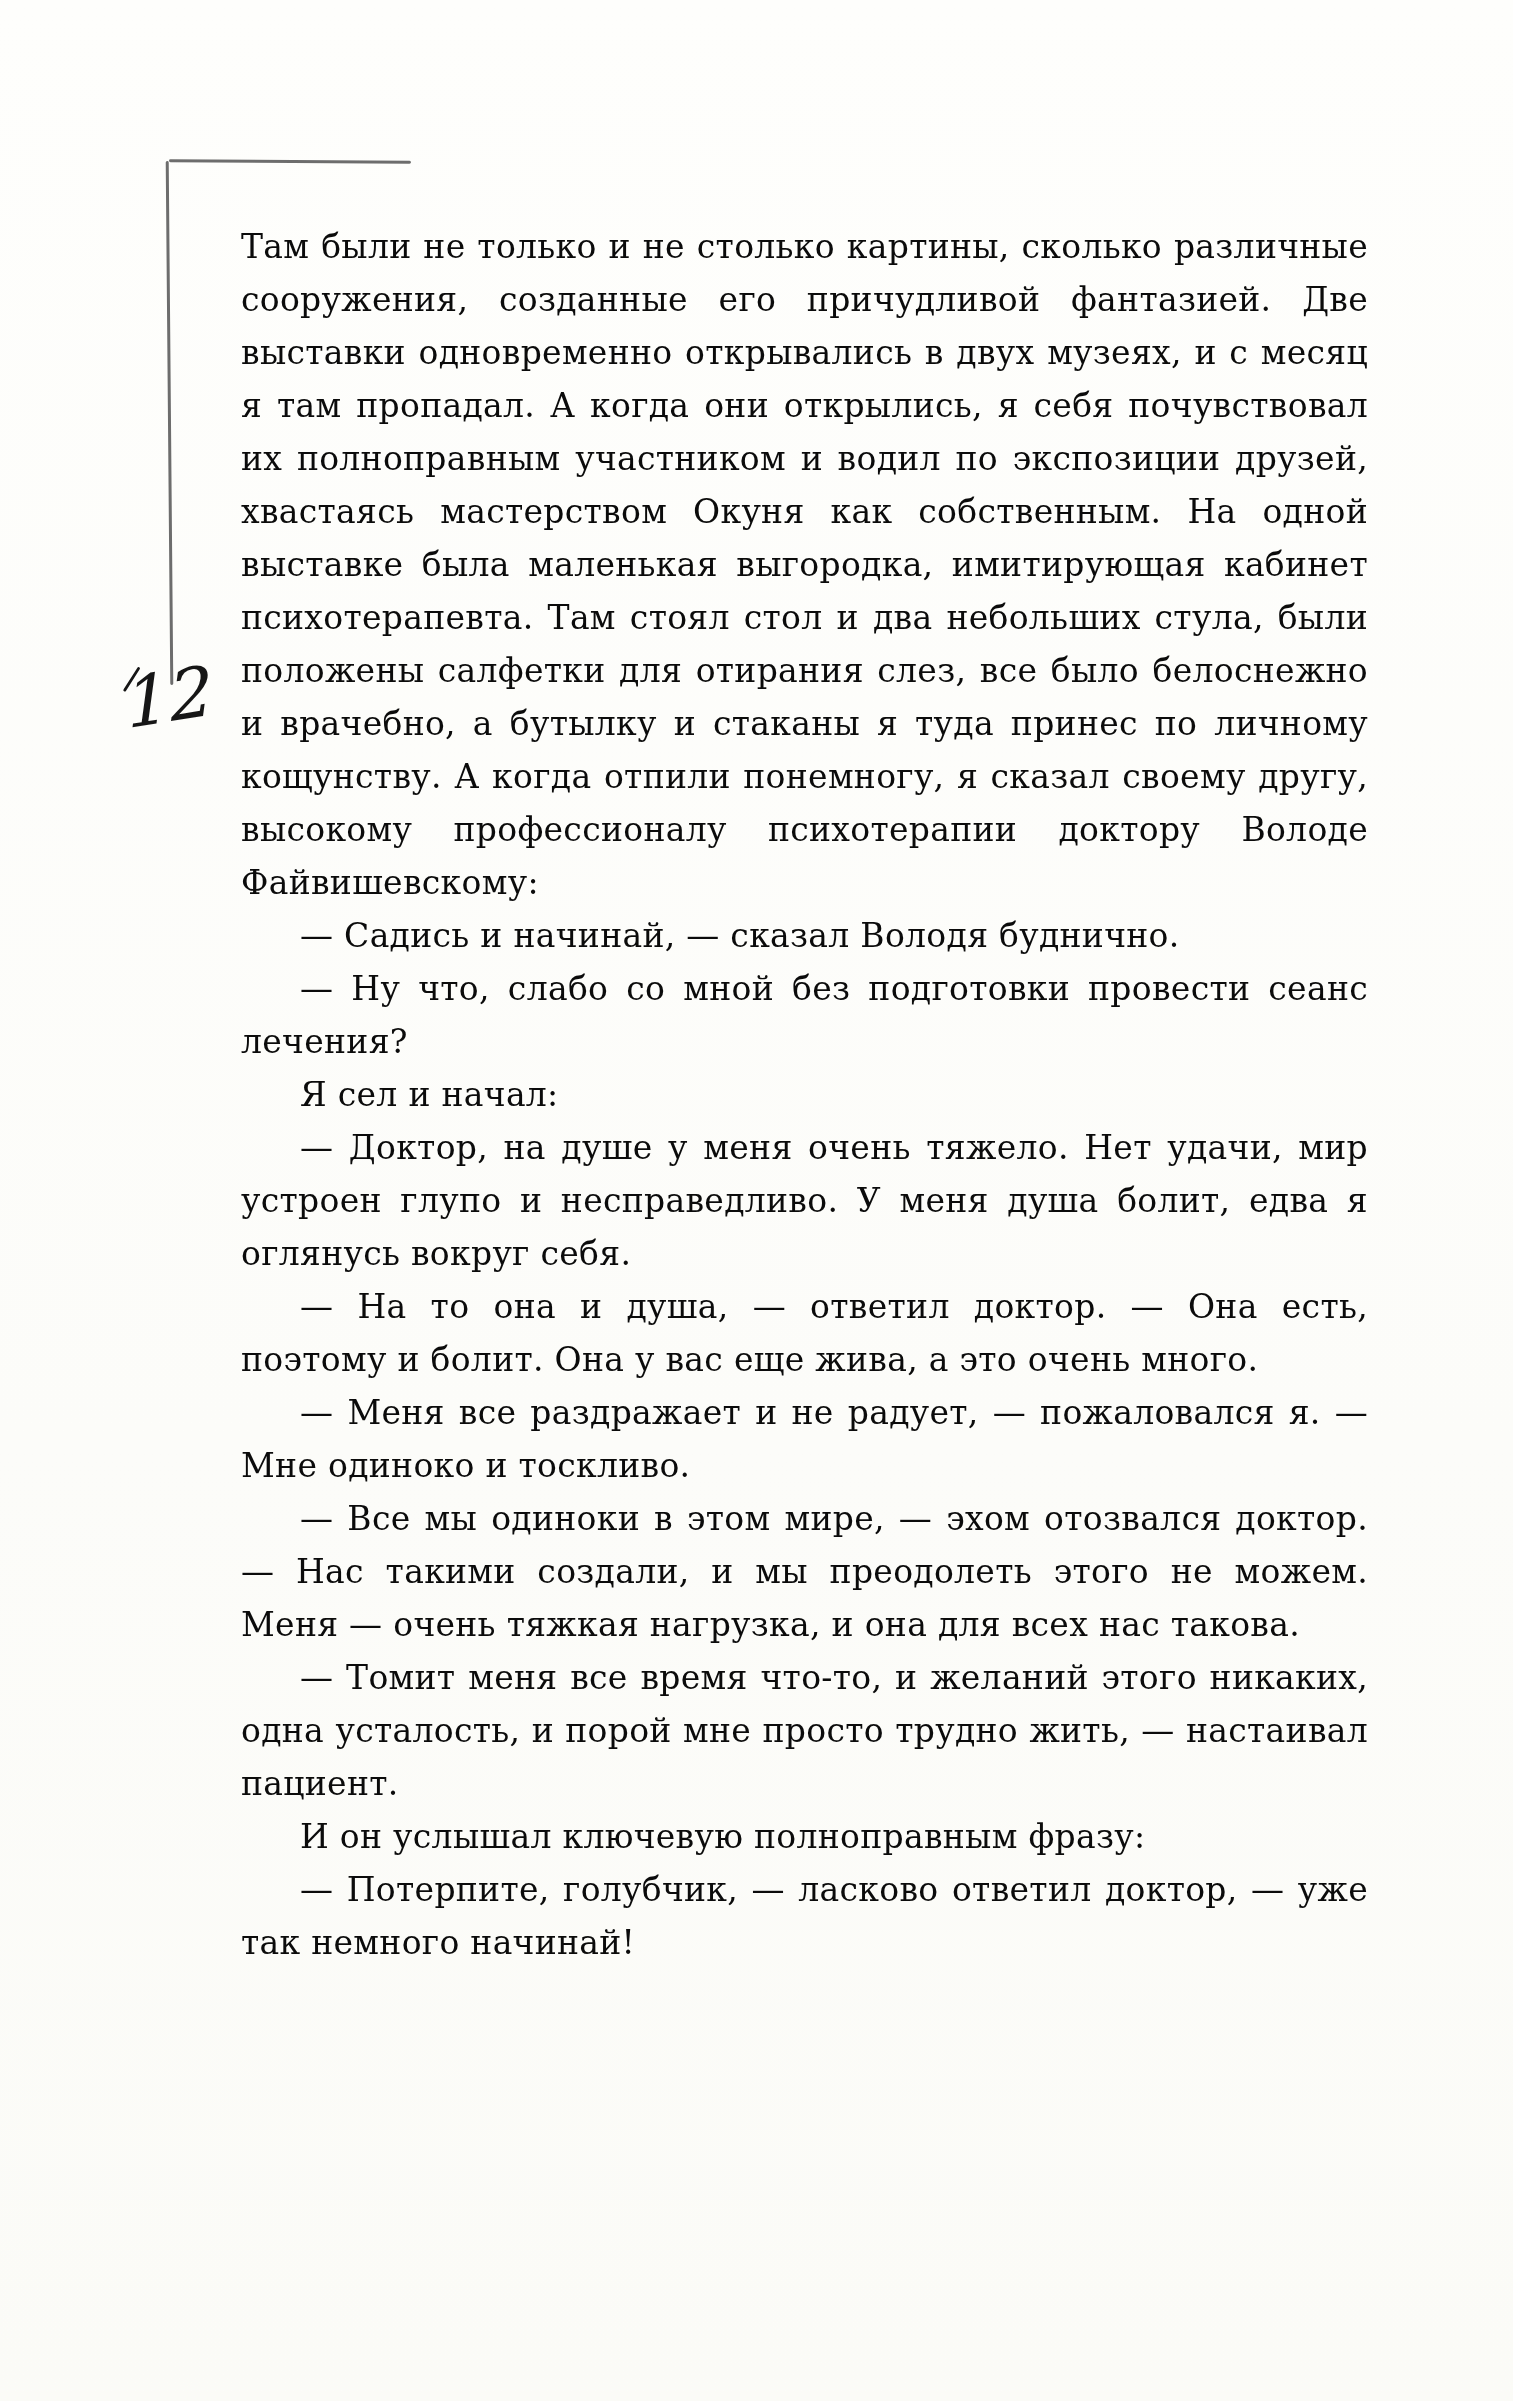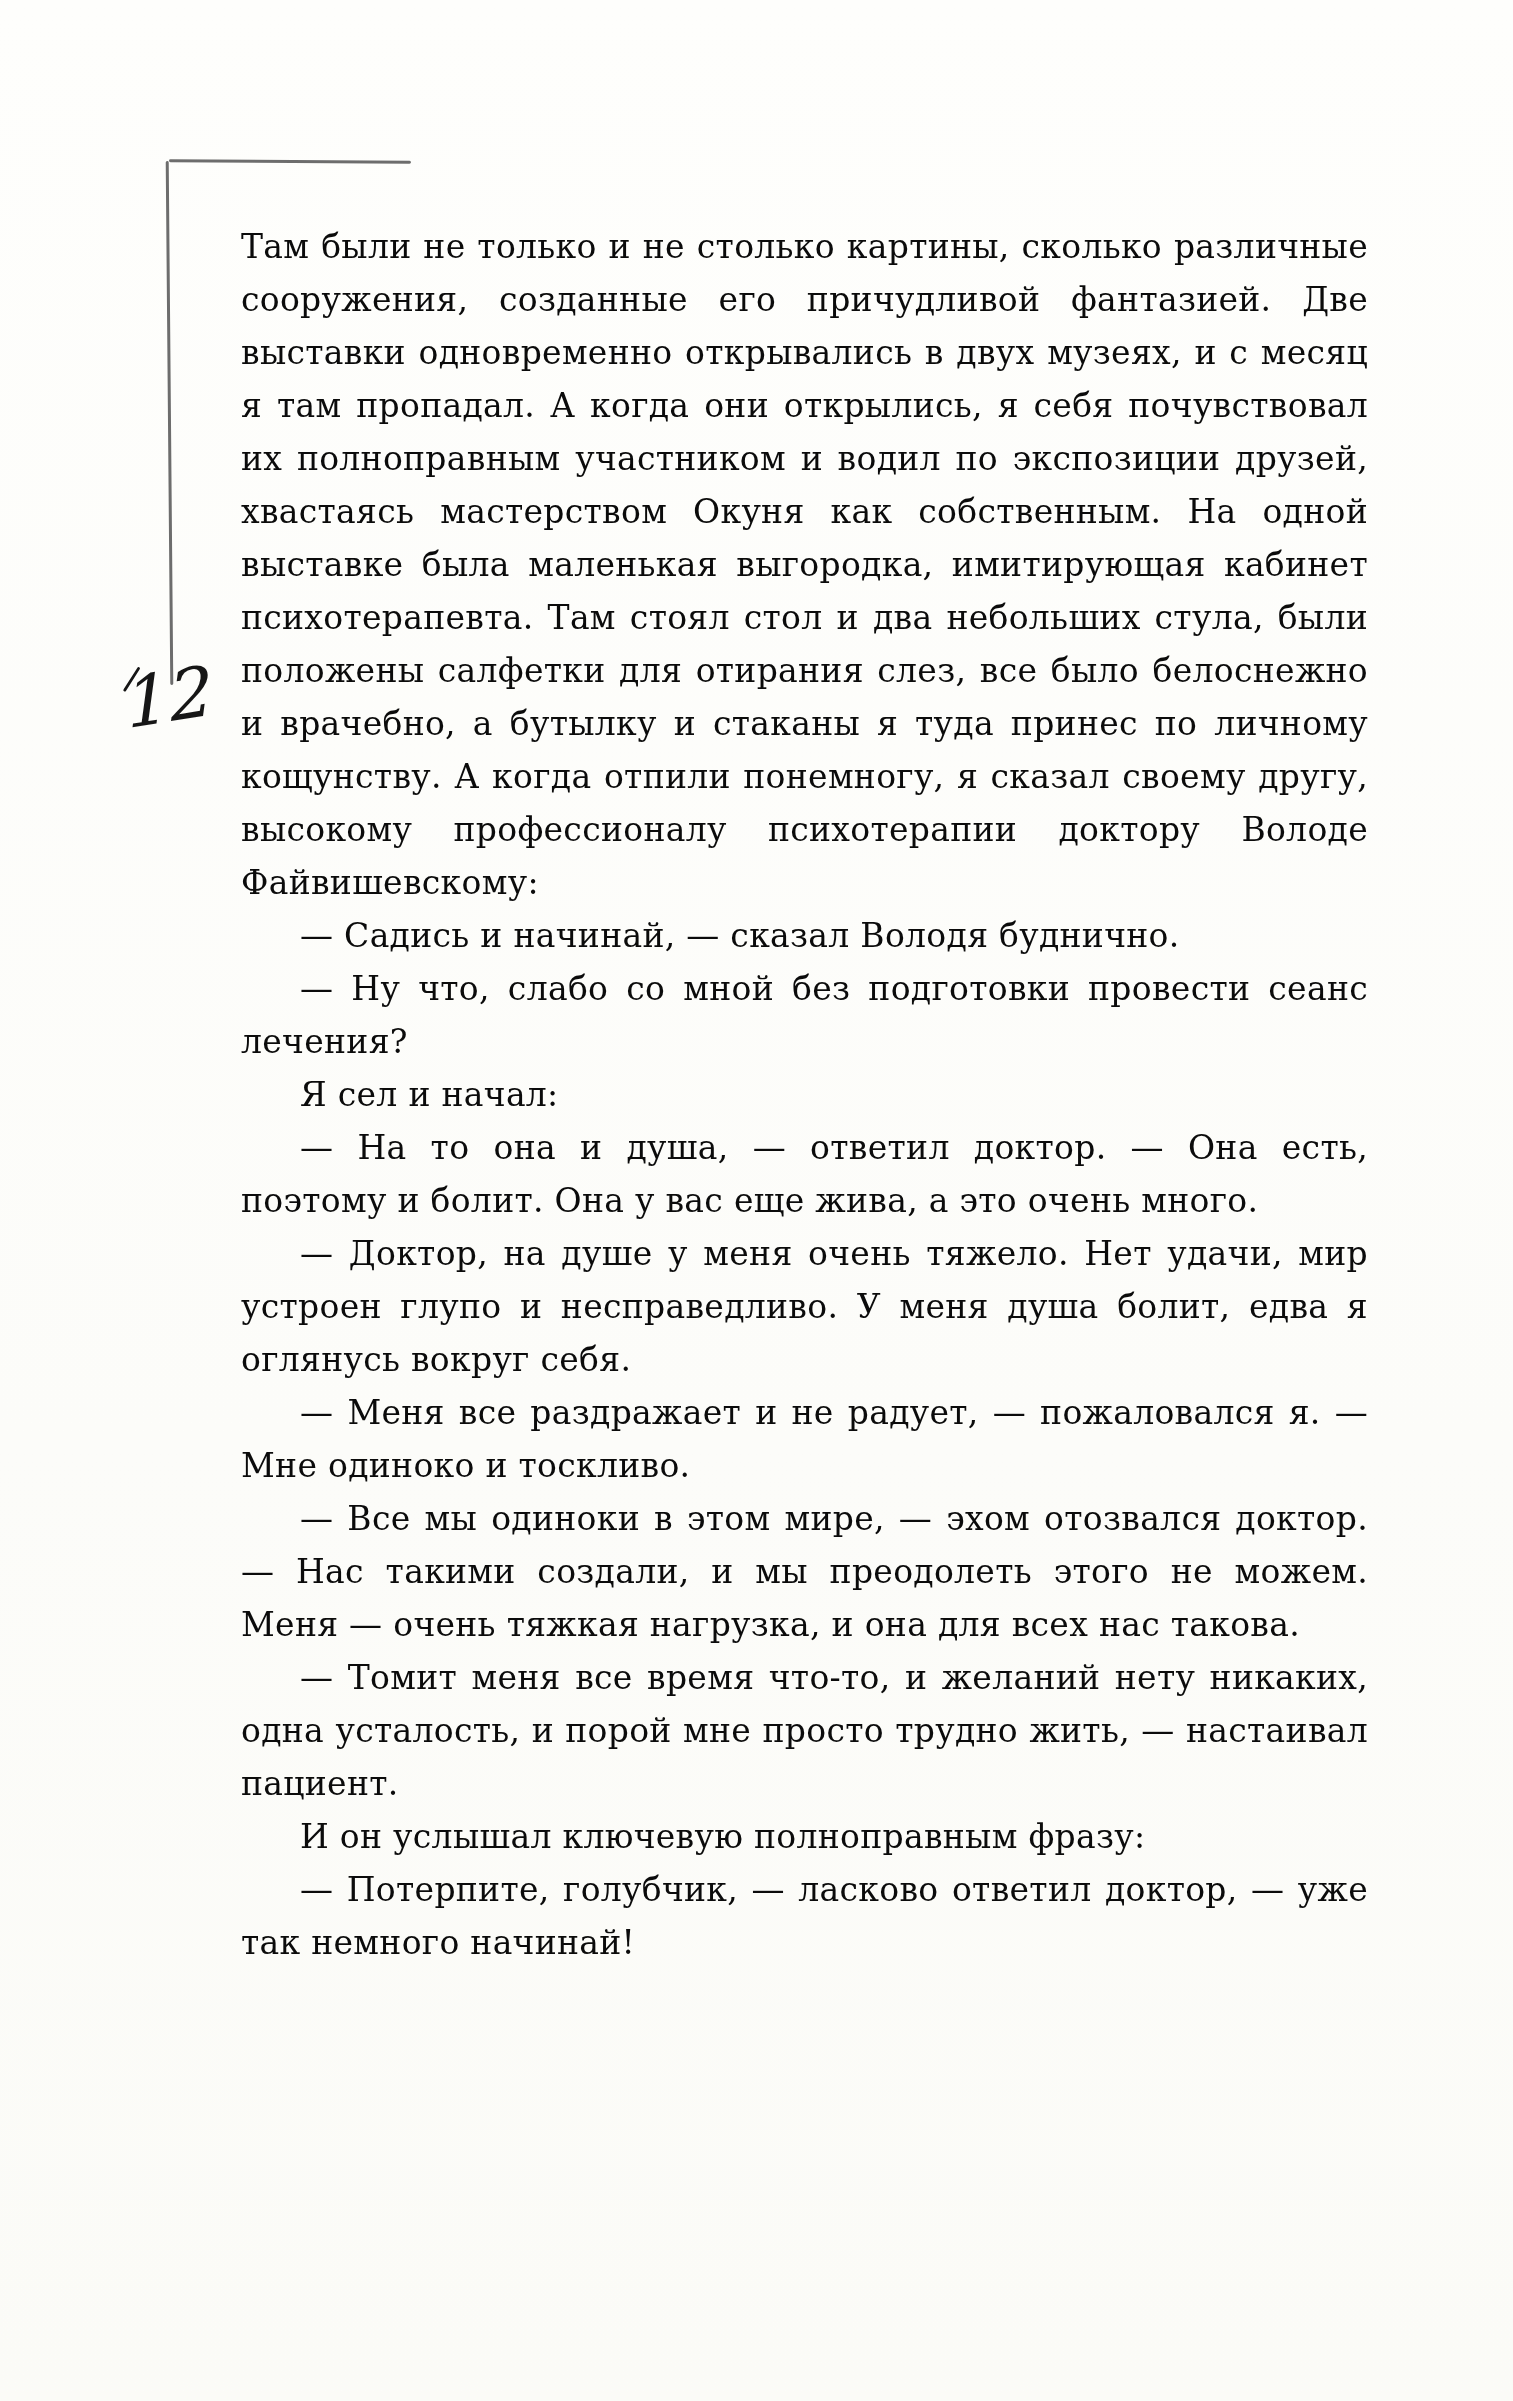--- a/index.html
+++ b/index.html
@@ -90,23 +90,23 @@
   <div class="pencil-mark-h"></div>
   <div class="pencil-mark-v"></div>
 
   <div class="margin-note">12</div>
 
   <div class="page-text">
       <p>Там были не только и не столько картины, сколько различные сооружения, созданные его причудливой фантазией. Две выставки одновременно открывались в двух музеях, и с месяц я там пропадал. А когда они открылись, я себя почувствовал их полноправным участником и водил по экспозиции друзей, хвастаясь мастерством Окуня как собственным. На одной выставке была маленькая выгородка, имитирующая кабинет психотерапевта. Там стоял стол и два небольших стула, были положены салфетки для отирания слез, все было белоснежно и врачебно, а бутылку и стаканы я туда принес по личному кощунству. А когда отпили понемногу, я сказал своему другу, высокому профессионалу психотерапии доктору Володе Файвишевскому:</p>
       <p class="indent">— Садись и начинай, — сказал Володя буднично.</p>
       <p class="indent">— Ну что, слабо со мной без подготовки провести сеанс лечения?</p>
       <p class="indent">Я сел и начал:</p>
+      <p class="indent">— Доктор, на душе у меня очень тяжело. Нет удачи, мир устроен глупо и несправедливо. У меня душа болит, едва я оглянусь вокруг себя.</p>
       <p class="indent">— На то она и душа, — ответил доктор. — Она есть, поэтому и болит. Она у вас еще жива, а это очень много.</p>
-      <p class="indent">— Доктор, на душе у меня очень тяжело. Нет удачи, мир устроен глупо и несправедливо. У меня душа болит, едва я оглянусь вокруг себя.</p>
       <p class="indent">— Меня все раздражает и не радует, — пожаловался я. — Мне одиноко и тоскливо.</p>
       <p class="indent">— Все мы одиноки в этом мире, — эхом отозвался доктор. — Нас такими создали, и мы преодолеть этого не можем. Меня — очень тяжкая нагрузка, и она для всех нас такова.</p>
-      <p class="indent">— Томит меня все время что-то, и желаний нету никаких, одна усталость, и порой мне просто трудно жить, — настаивал пациент.</p>
+      <p class="indent">— Томит меня все время что-то, и желаний этого никаких, одна усталость, и порой мне просто трудно жить, — настаивал пациент.</p>
       <p class="indent">И он услышал ключевую полноправным фразу:</p>
       <p class="indent">— Потерпите, голубчик, — ласково ответил доктор, — уже так немного начинай!</p>
     </div>
 
 </div>
 
 
 </body></html>

